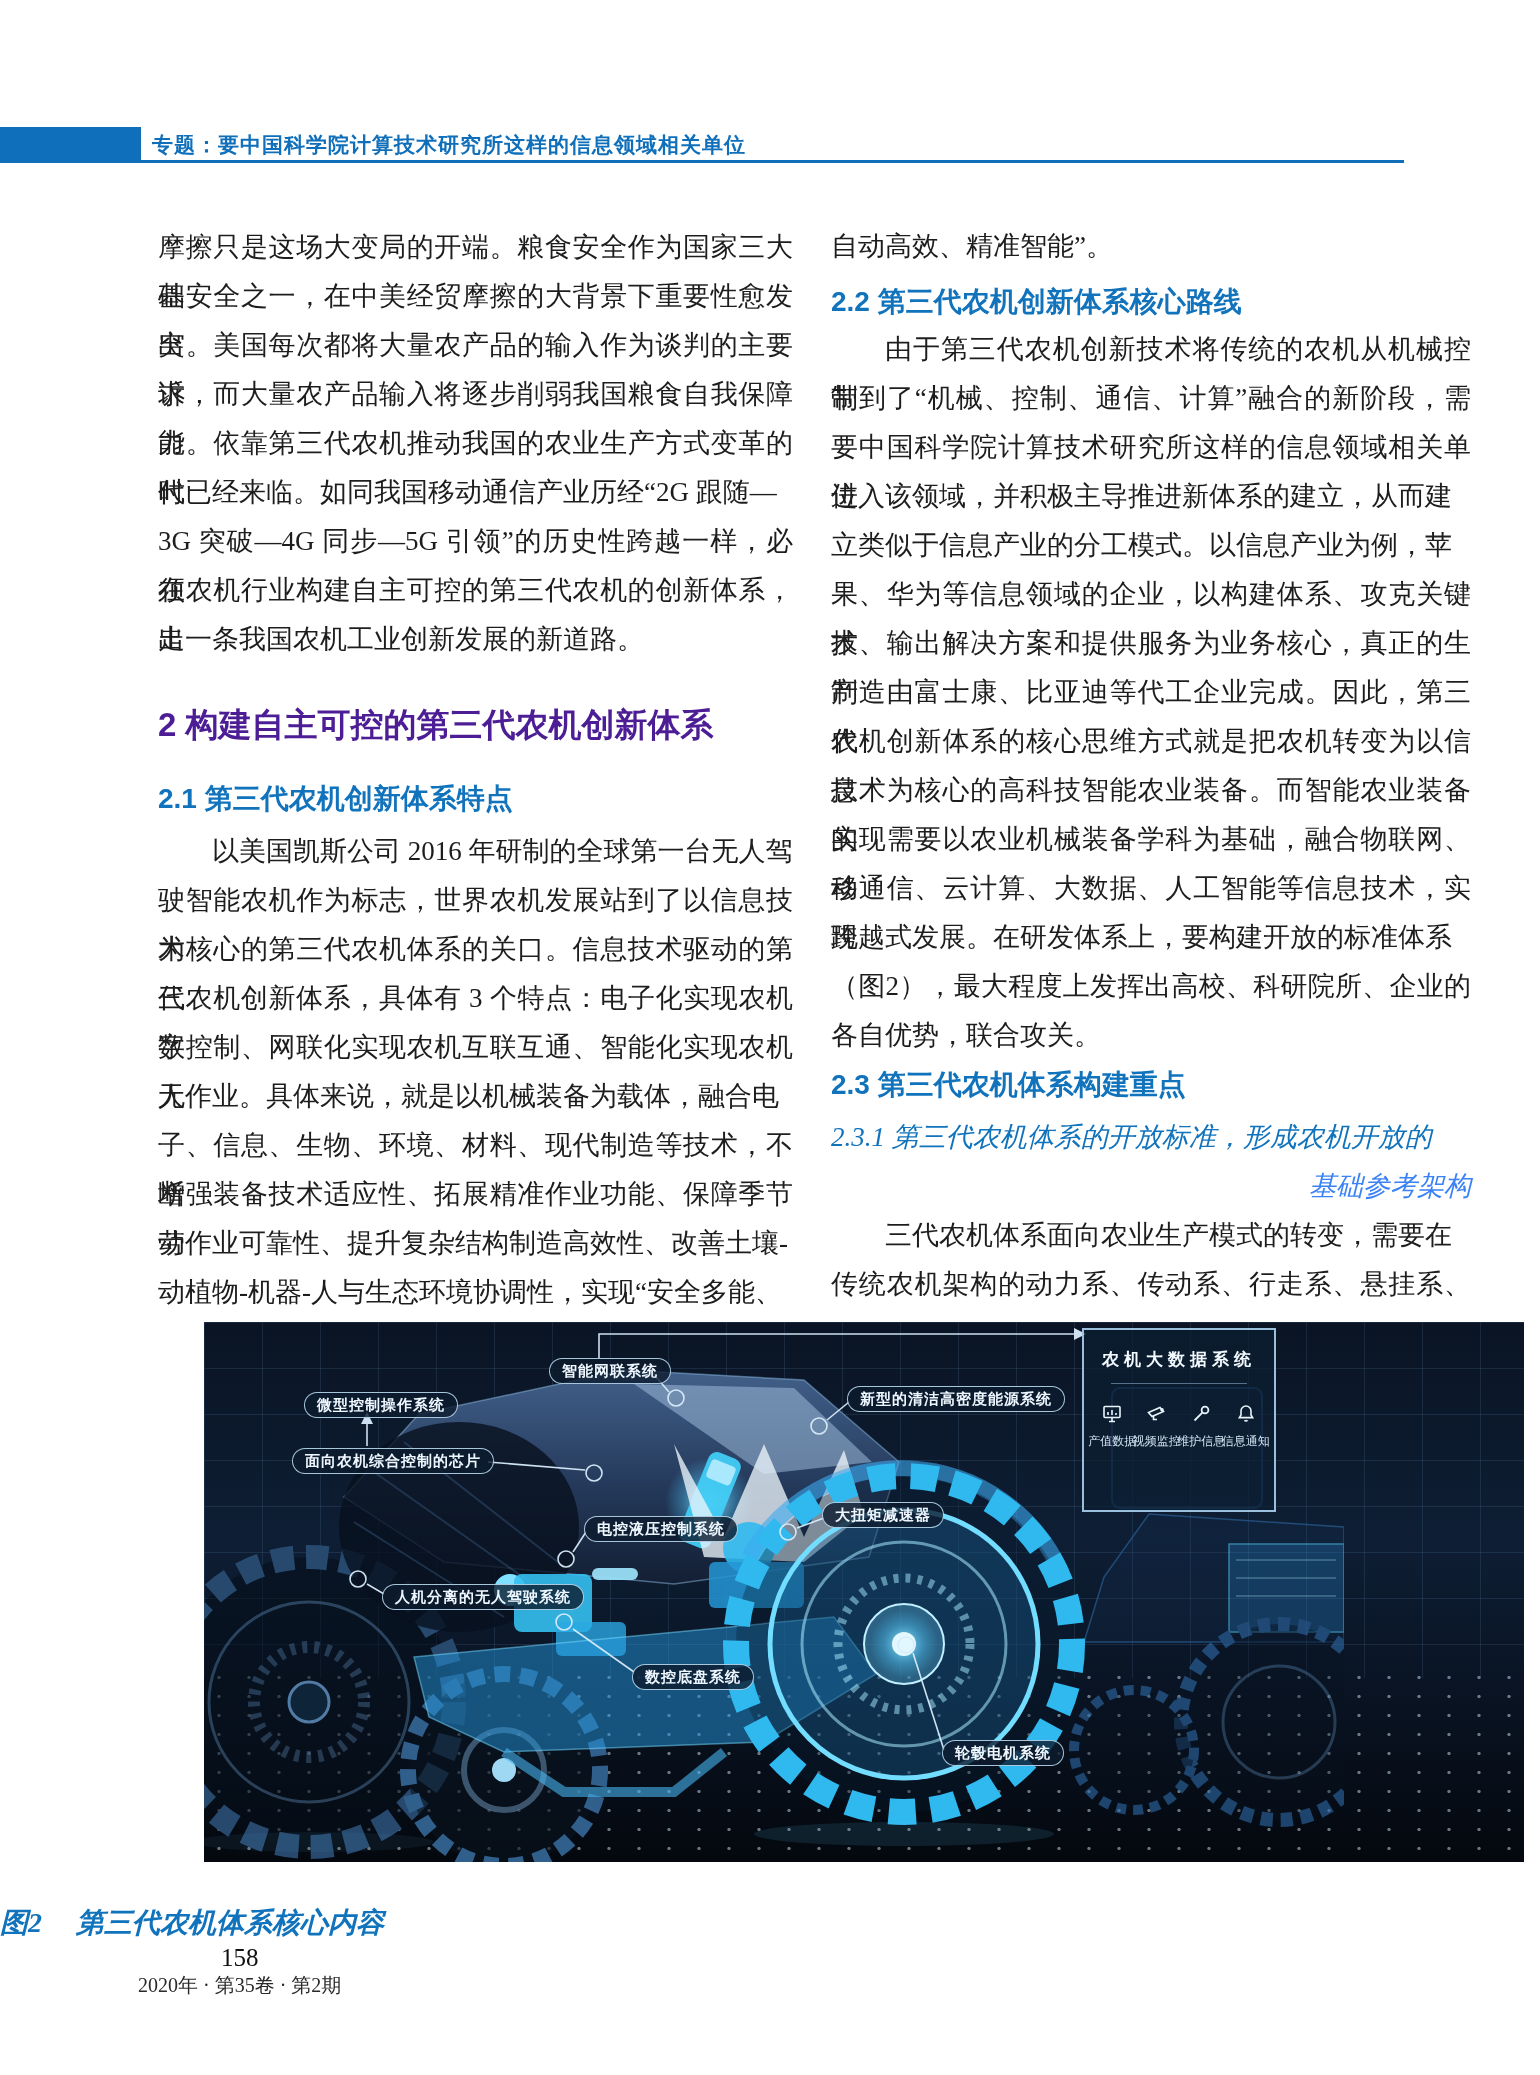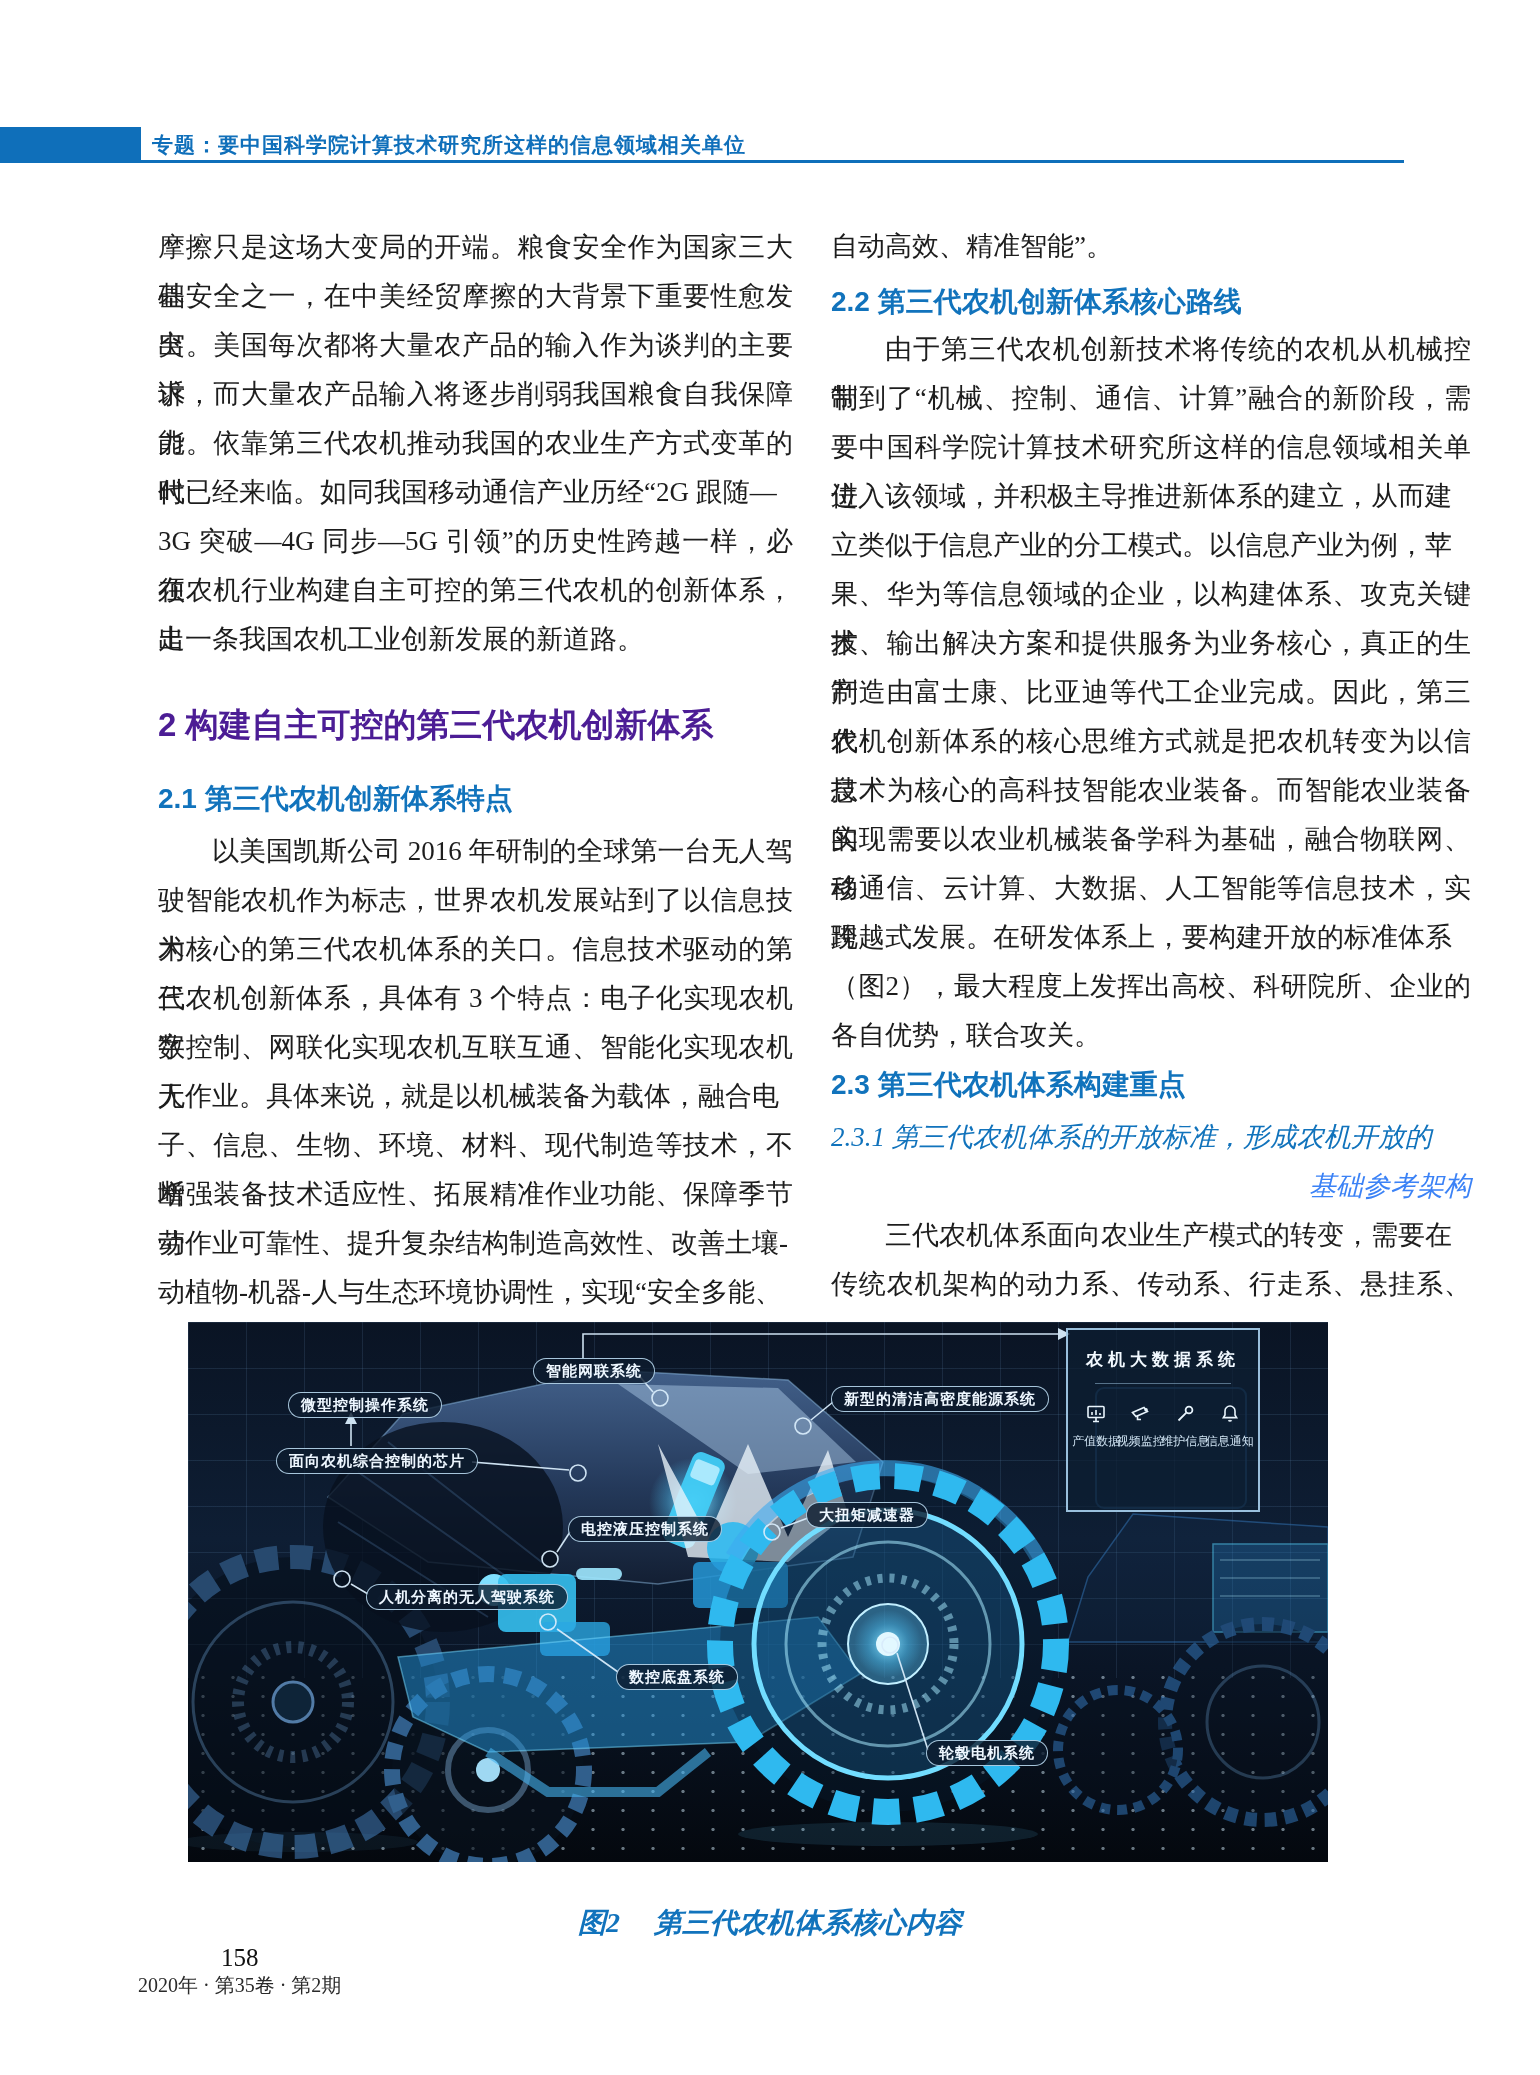--- a/index.html
+++ b/index.html
@@ -20,21 +20,21 @@
       white-space:normal;}
   .ln.end{text-align-last:left;}
   .ln.ind{text-indent:2em;}
   .h-big{font-family:"Liberation Sans","DejaVu Sans",sans-serif;font-weight:bold;
       color:#4c1d95;font-size:33px;line-height:46px;white-space:nowrap;}
   .h-sub{font-family:"Liberation Sans","DejaVu Sans",sans-serif;font-weight:bold;
       color:#1173bc;font-size:28px;line-height:42px;white-space:nowrap;}
   .h-kai{font-style:italic;color:#1173bc;font-size:27px;line-height:49px;white-space:nowrap;}
   .h-kai2{font-style:italic;color:#3b82f6;font-size:27px;line-height:49px;padding-left:88px;white-space:nowrap;text-align:right;}
   
-  .fig{position:absolute;left:188px;top:1322px;width:1140px;height:540px;overflow:hidden;
+  .fig{position:absolute;left:204px;top:1322px;width:1320px;height:540px;overflow:hidden;
        background:linear-gradient(180deg,#0a1424 0%,#0e1e34 40%,#0a1526 64%,#04080e 100%);}
   .fig .grid{position:absolute;left:0;right:0;top:0;height:66%;
        background-image:linear-gradient(rgba(130,180,230,.13) 1px,transparent 1px),
                         linear-gradient(90deg,rgba(130,180,230,.13) 1px,transparent 1px);
        background-size:58px 46px;}
   .fig .dots{position:absolute;left:0;right:0;top:64%;bottom:0;opacity:.85;
        background-image:radial-gradient(circle,rgba(215,240,255,.55) 1.3px,transparent 2px);
        background-size:30px 19px;}
   .fig svg.scene{position:absolute;left:0;top:0;}
   .pill{position:absolute;height:24px;line-height:24px;padding:0 12px;border-radius:14px;
@@ -44,21 +44,21 @@
   .databox{position:absolute;left:878px;top:6px;width:194px;height:184px;box-sizing:border-box;
        background:rgba(13,30,50,.72);border:2px solid rgba(170,210,240,.9);}
   .databox .dtitle{margin-top:18px;text-align:center;color:#f2f9ff;font-size:17px;
        letter-spacing:5px;font-family:"Liberation Sans","DejaVu Sans",sans-serif;font-weight:bold;}
   .databox .ddiv{width:72%;height:1px;background:rgba(160,200,230,.5);margin:12px auto 0 auto;}
   .databox .drow{display:flex;justify-content:space-around;margin-top:18px;padding:0 6px;}
   .databox .ditem{display:flex;flex-direction:column;align-items:center;width:25%;}
   .databox .dlabel{margin-top:7px;font-size:12px;color:#cfe3f2;white-space:nowrap;
        font-family:"Liberation Sans","DejaVu Sans",sans-serif;}
   
-  .caption{position:absolute;left:0;top:1904px;width:1540px;text-align:center;
+  .caption{position:absolute;left:0;top:1904px;width:1540px;
        color:#1173bc;font-size:28px;font-style:italic;font-weight:bold;}
   .caption .gap{display:inline-block;width:34px;}
   .footer{position:absolute;left:138px;top:1944px;height:32px;display:flex;align-items:center;flex-direction:column;}
   .footer .pgno{font-size:25px;color:#111;font-family:"Liberation Serif","DejaVu Serif",serif;}
   .footer .fdiv{width:1px;height:26px;background:#444;margin:0 10px 0 8px;}
   .footer .issue{font-size:20px;color:#2a2a2a;}
 </style>
 </head>
 <body>
 

